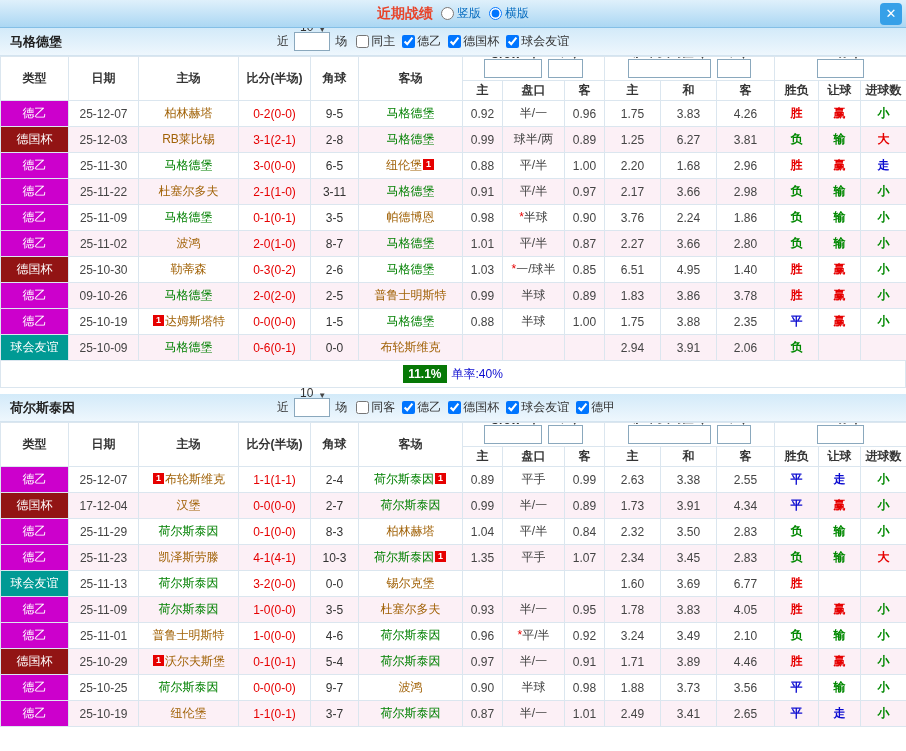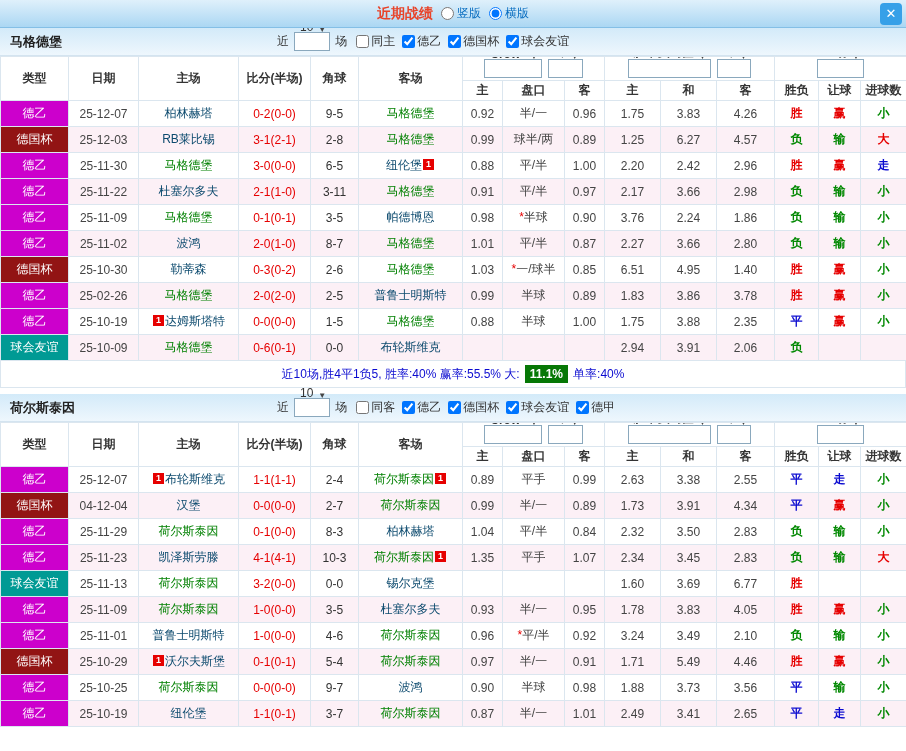--- a/index.html
+++ b/index.html
@@ -47,21 +47,21 @@
   td { height:26px; }
   thead th { background:#fff; color:#333; font-weight:bold; }
   thead tr.grp th { height:24px; }
   thead tr.sub th { height:20px; }
   .sel-row { display:flex; align-items:center; justify-content:center; }
   tbody tr:nth-child(even) { background:#fcf0f6; }
   .type-cell { color:#fff; }
   .date-cell { color:#444; }
   .score-cell { color:#e60000; }
   .odds-cell { color:#444; }
-  .team { cursor:pointer; color:#0c4a6e; }
+  .team { cursor:pointer; color:#a16207; }
   .team.focus { color:#008000; }
   .badge {
     display:inline-block; width:11px; height:11px; line-height:11px;
     background:#e60000; color:#fff; font-size:9px; font-weight:bold;
     vertical-align:2px; margin:0 1px; text-align:center;
   }
   .star { color:#e60000; }
   .res { font-weight:bold; }
   
   .summary {
@@ -207,37 +207,37 @@
         <td class="date-cell">25-12-03</td>
         <td class="team-cell"><span class="team">RB莱比锡</span></td>
         <td class="score-cell">3-1(2-1)</td>
         <td class="corner-cell">2-8</td>
         <td class="team-cell"><span class="team focus">马格德堡</span></td>
         <td class="odds-cell">0.99</td>
         <td class="odds-cell">球半/两</td>
         <td class="odds-cell">0.89</td>
         <td class="odds-cell">1.25</td>
         <td class="odds-cell">6.27</td>
-        <td class="odds-cell">4.57</td>
+        <td class="odds-cell">3.81</td>
         <td class="res" style="color: rgb(0, 136, 0);">负</td>
         <td class="res" style="color: rgb(0, 136, 0);">输</td>
         <td class="res" style="color: rgb(230, 0, 0);">大</td>
       </tr>
       <tr>
         <td class="type-cell" style="background: rgb(204, 0, 204);">德乙</td>
         <td class="date-cell">25-11-30</td>
         <td class="team-cell"><span class="team focus">马格德堡</span></td>
         <td class="score-cell">3-0(0-0)</td>
         <td class="corner-cell">6-5</td>
         <td class="team-cell"><span class="team">纽伦堡</span><span class="badge">1</span></td>
         <td class="odds-cell">0.88</td>
         <td class="odds-cell">平/半</td>
         <td class="odds-cell">1.00</td>
         <td class="odds-cell">2.20</td>
-        <td class="odds-cell">2.42</td>
+        <td class="odds-cell">1.68</td>
         <td class="odds-cell">2.96</td>
         <td class="res" style="color: rgb(230, 0, 0);">胜</td>
         <td class="res" style="color: rgb(230, 0, 0);">赢</td>
         <td class="res" style="color: rgb(11, 11, 208);">走</td>
       </tr>
       <tr>
         <td class="type-cell" style="background: rgb(204, 0, 204);">德乙</td>
         <td class="date-cell">25-11-22</td>
         <td class="team-cell"><span class="team">杜塞尔多夫</span></td>
         <td class="score-cell">2-1(1-0)</td>
@@ -299,21 +299,21 @@
         <td class="odds-cell">0.85</td>
         <td class="odds-cell">6.51</td>
         <td class="odds-cell">4.95</td>
         <td class="odds-cell">1.40</td>
         <td class="res" style="color: rgb(230, 0, 0);">胜</td>
         <td class="res" style="color: rgb(230, 0, 0);">赢</td>
         <td class="res" style="color: rgb(0, 136, 0);">小</td>
       </tr>
       <tr>
         <td class="type-cell" style="background: rgb(204, 0, 204);">德乙</td>
-        <td class="date-cell">25-02-26</td>
+        <td class="date-cell">09-10-26</td>
         <td class="team-cell"><span class="team focus">马格德堡</span></td>
         <td class="score-cell">2-0(2-0)</td>
         <td class="corner-cell">2-5</td>
         <td class="team-cell"><span class="team">普鲁士明斯特</span></td>
         <td class="odds-cell">0.99</td>
         <td class="odds-cell">半球</td>
         <td class="odds-cell">0.89</td>
         <td class="odds-cell">1.83</td>
         <td class="odds-cell">3.86</td>
         <td class="odds-cell">3.78</td>
@@ -352,21 +352,20 @@
         <td class="odds-cell">3.91</td>
         <td class="odds-cell">2.06</td>
         <td class="res" style="color: rgb(0, 136, 0);">负</td>
         <td class="res"></td>
         <td class="res"></td>
       </tr>
     </tbody>
 </table>
 
 <div class="summary">
-  <span>近10场,胜4平1负5, 胜率:40% 赢率:55.5% 大:</span>
   <span class="hl">11.1%</span>
   <span>单率:40%</span>
 </div>
 
 <div class="gap"></div>
 
 <div class="section-bar">
   <div class="section-team">荷尔斯泰因</div>
   <div class="filters">
     <span class="lbl">近</span>
@@ -478,21 +477,21 @@
         <td class="odds-cell">0.99</td>
         <td class="odds-cell">2.63</td>
         <td class="odds-cell">3.38</td>
         <td class="odds-cell">2.55</td>
         <td class="res" style="color: rgb(11, 11, 208);">平</td>
         <td class="res" style="color: rgb(11, 11, 208);">走</td>
         <td class="res" style="color: rgb(0, 136, 0);">小</td>
       </tr>
       <tr>
         <td class="type-cell" style="background: rgb(146, 20, 20);">德国杯</td>
-        <td class="date-cell">04-12-04</td>
+        <td class="date-cell">17-12-04</td>
         <td class="team-cell"><span class="team">汉堡</span></td>
         <td class="score-cell">0-0(0-0)</td>
         <td class="corner-cell">2-7</td>
         <td class="team-cell"><span class="team focus">荷尔斯泰因</span></td>
         <td class="odds-cell">0.99</td>
         <td class="odds-cell">半/一</td>
         <td class="odds-cell">0.89</td>
         <td class="odds-cell">1.73</td>
         <td class="odds-cell">3.91</td>
         <td class="odds-cell">4.34</td>
@@ -589,21 +588,21 @@
         <td class="type-cell" style="background: rgb(146, 20, 20);">德国杯</td>
         <td class="date-cell">25-10-29</td>
         <td class="team-cell"><span class="badge">1</span><span class="team">沃尔夫斯堡</span></td>
         <td class="score-cell">0-1(0-1)</td>
         <td class="corner-cell">5-4</td>
         <td class="team-cell"><span class="team focus">荷尔斯泰因</span></td>
         <td class="odds-cell">0.97</td>
         <td class="odds-cell">半/一</td>
         <td class="odds-cell">0.91</td>
         <td class="odds-cell">1.71</td>
-        <td class="odds-cell">5.49</td>
+        <td class="odds-cell">3.89</td>
         <td class="odds-cell">4.46</td>
         <td class="res" style="color: rgb(230, 0, 0);">胜</td>
         <td class="res" style="color: rgb(230, 0, 0);">赢</td>
         <td class="res" style="color: rgb(0, 136, 0);">小</td>
       </tr>
       <tr>
         <td class="type-cell" style="background: rgb(204, 0, 204);">德乙</td>
         <td class="date-cell">25-10-25</td>
         <td class="team-cell"><span class="team focus">荷尔斯泰因</span></td>
         <td class="score-cell">0-0(0-0)</td>

